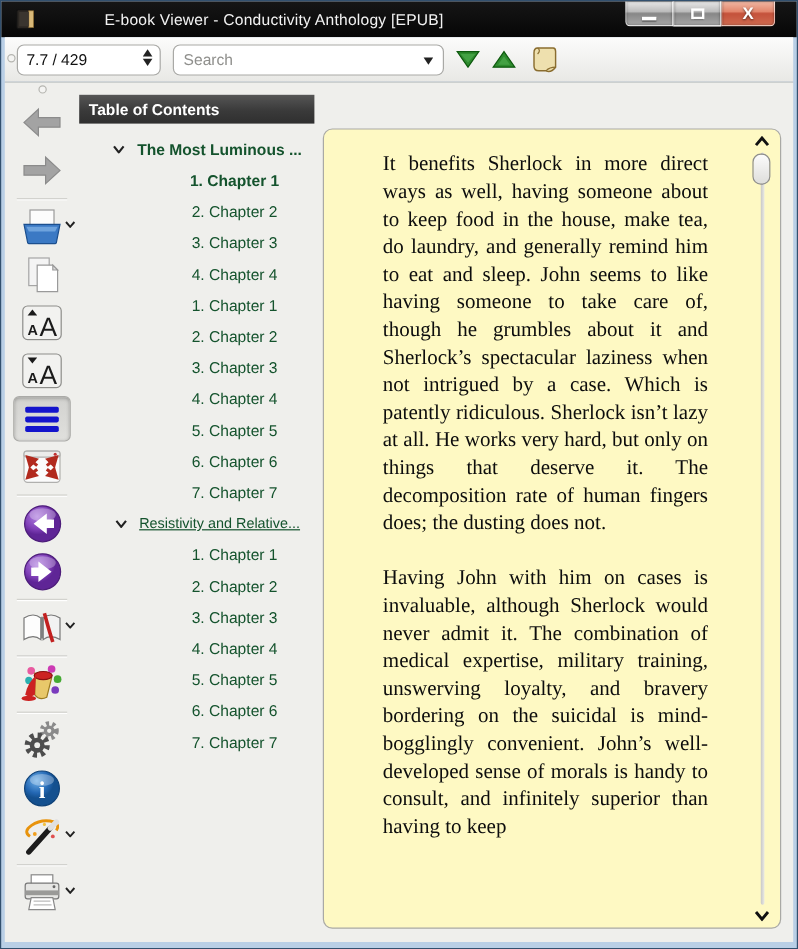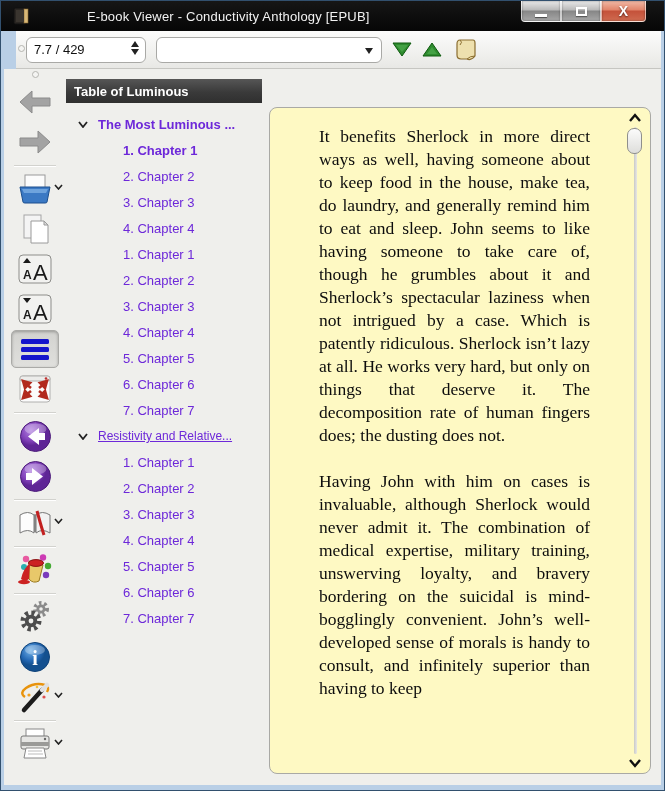--- a/index.html
+++ b/index.html
@@ -30,21 +30,21 @@
   .winbtn.close {
     width:45px; border-radius:0 0 4px 0;
     background:linear-gradient(180deg,#f0b9a6 0%,#e2846a 45%,#c4513a 50%,#cf6b50 100%);
   }
   .glyph-min { width:12px; height:3px; background:#fff; box-shadow:0 1px 1px #00000088; margin-top:8px; }
   .glyph-max { width:11px; height:9px; border:2px solid #fff; box-shadow:0 1px 1px #00000066; }
   .glyph-close { color:#fff; font-size:14px; font-weight:bold; text-shadow:0 1px 2px #00000099; line-height:1; }
 
   
   .toolbar {
-    position:absolute; top:30px; left:15px; right:3px; height:38px;
+    position:absolute; top:30px; left:3px; right:3px; height:38px;
     background:linear-gradient(#fcfcfb,#e8e8e5);
     border-bottom:1px solid #c6c6c2;
     display:flex; align-items:center; gap:10px; padding-left:10px;
   }
   .tb-handle { width:7px; height:7px; border:1px solid #b5b5b0; border-radius:50%; position:absolute; left:2px; top:14px; background:#f4f4f2;}
   .spinbox {
     width:120px; height:26px; background:#fff; border:1px solid #a9a9a6; border-radius:6px;
     display:flex; align-items:center; position:relative;
   }
   .spinbox input {
@@ -87,21 +87,21 @@
 
   
   .tocpanel { position:absolute; left:62px; top:0; width:202px; bottom:0; }
   .toc-header {
     margin-top:10px; height:24px; width:196px;
     background:linear-gradient(#565656,#3a3a3a 55%,#2f2f2f);
     color:#fff; font-size:13px; font-weight:bold;
     display:flex; align-items:center; padding-left:8px;
   }
   .toc-tree { margin-top:8px; }
-  .toc-row { height:26px; display:flex; align-items:center; font-size:13px; color:#6d28d9; cursor:pointer; }
+  .toc-row { height:26px; display:flex; align-items:center; font-size:13px; color:#14532d; cursor:pointer;justify-content:center; }
   .toc-row .exp { width:14px; margin-left:12px; display:flex; align-items:center; }
   .toc-row.lvl0 .lbl { margin-left:6px; }
   .toc-row.lvl1 { padding-left:57px; }
   .toc-row.bold .lbl { font-weight:bold; }
   .toc-row.small .lbl { font-size:12px;text-decoration:underline; }
 
   
   .page {
     position:absolute; left:265px; right:10px; top:17px; bottom:11px;
     background:#fef9c3; border:1px solid #a9a9a5; border-radius:8px;margin-top:21px;
@@ -156,20 +156,21 @@
     <div class="spinbox">
       <input value="7.7 / 429" style="">
       <div class="spin-arrows">
         <div class="tri-up"></div>
         <div class="tri-down"></div>
       </div>
     </div>
 
 
     <div class="searchbox">
+      <input placeholder="Search" style="">
       <div class="combo-arrow"></div>
     </div>
 
     <div class="tb-icon">
       <svg width="20" height="17" viewBox="0 0 20 17">
         <polygon points="1,2 19,2 10,15" fill="#2e8b2e" stroke="#0e5a0e"></polygon>
         <polygon points="4,4 16,4 10,11" fill="#57b457" opacity="0.55"></polygon>
       </svg>
     </div>
     <div class="tb-icon">
@@ -383,21 +384,21 @@
           <line x1="11" y1="24" x2="25" y2="24" stroke="#bbb"></line>
           <line x1="11" y1="27" x2="26" y2="27" stroke="#bbb"></line>
         </svg>
         <svg class="dd" width="9" height="6" viewBox="0 0 9 6">
           <path d="M1 1 L4.5 5 L8 1" fill="none" stroke="#222" stroke-width="1.6"></path>
         </svg>
       </div>
     </div>
 
     <div class="tocpanel">
-      <div class="toc-header">Table of Luminous</div>
+      <div class="toc-header">Table of Contents</div>
       <div class="toc-tree">
 
         <div class="toc-row lvl0 bold">
           <span class="exp">
               <svg width="10" height="7" viewBox="0 0 10 7">
                 <path d="M1 1 L5 6 L9 1" fill="none" stroke="#222" stroke-width="1.8"></path>
               </svg>
             </span>
           <span class="lbl">The Most Luminous ...</span>
         </div>

